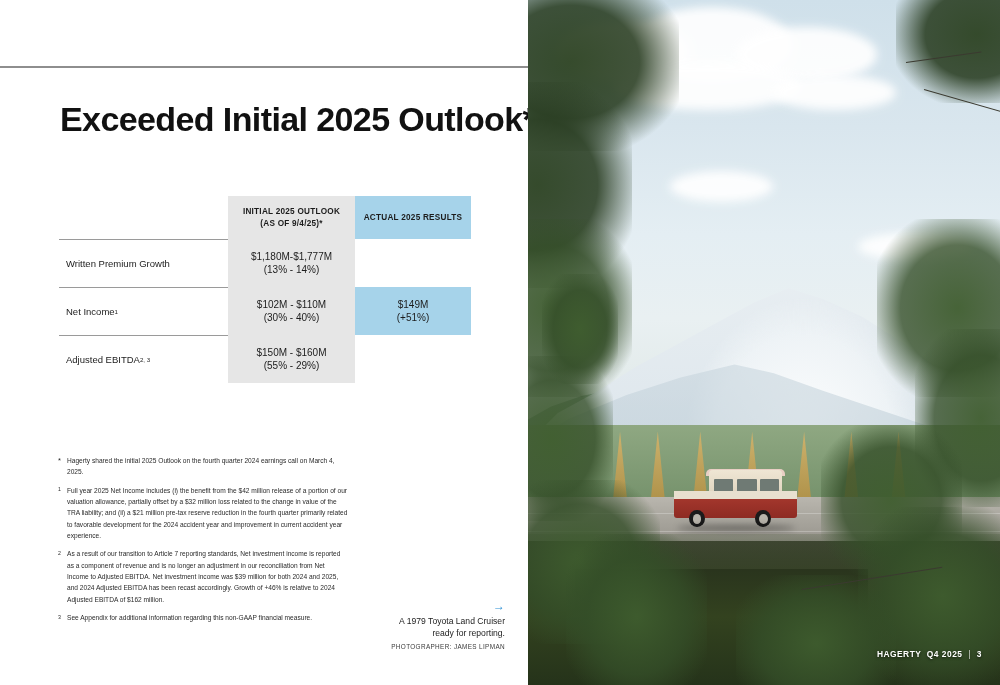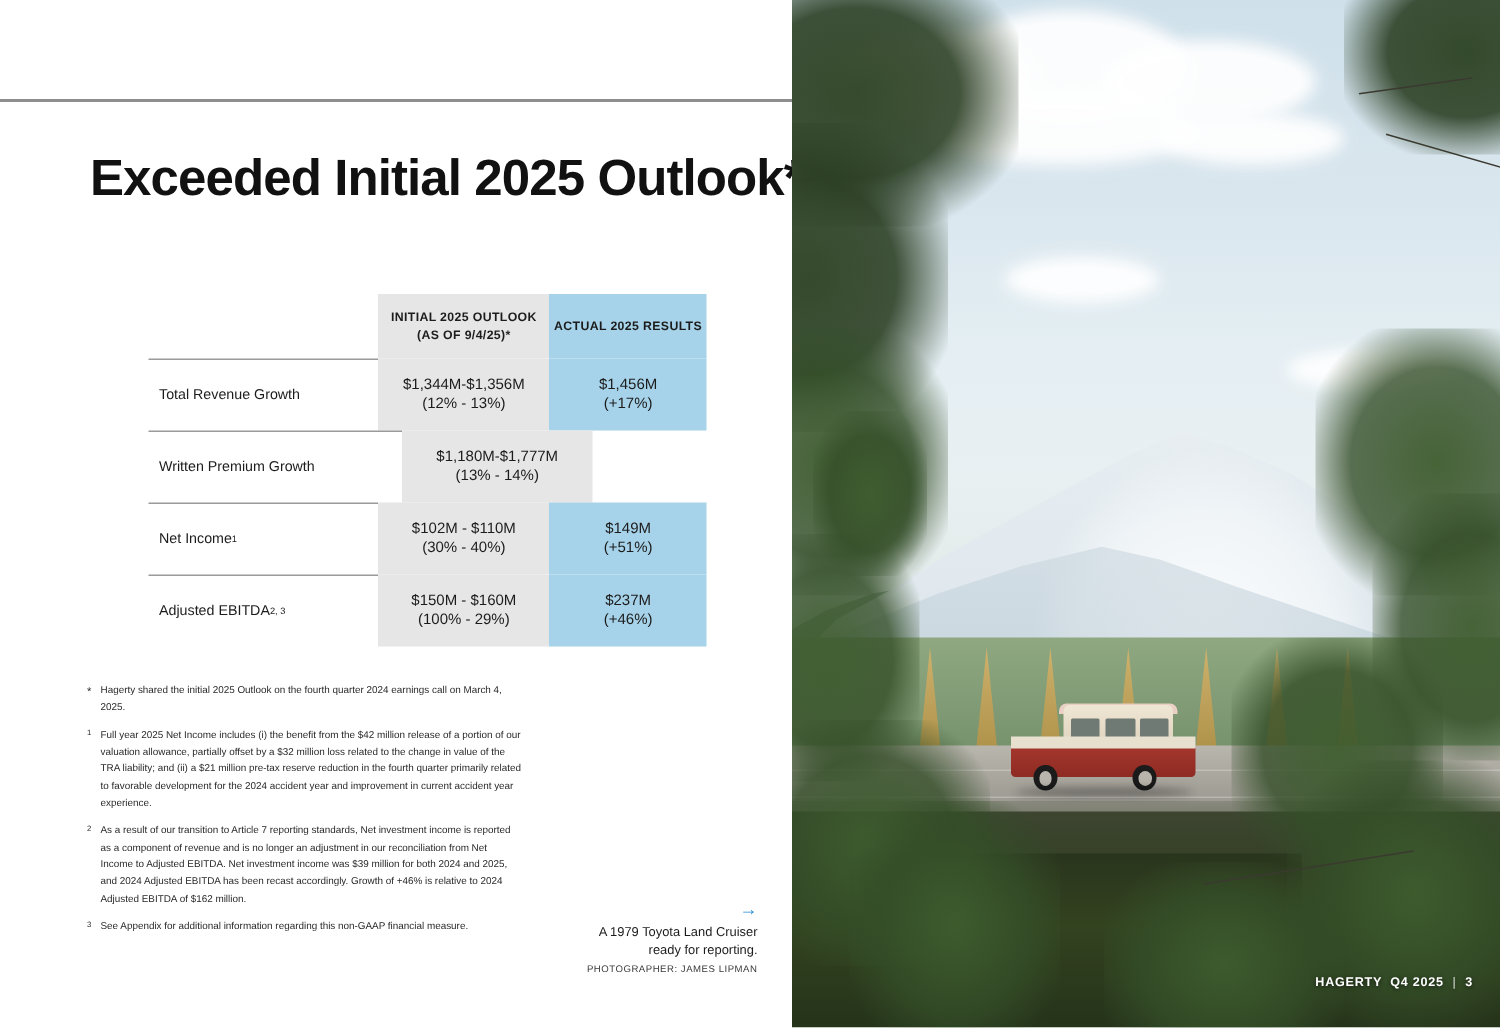--- a/index.html
+++ b/index.html
@@ -19,21 +19,21 @@
     background:#8e8e8e;
   }
   .title {
     position:absolute; left:60px; top:100px;
     font-size:34px; font-weight:bold; letter-spacing:-0.6px;
     color:#111; white-space:nowrap;
   }
 
   
   .table { position:absolute; left:59px; top:196px; width:412px; }
-  .trow { display:flex; position:relative;margin-left:40px; }
+  .trow { display:flex; position:relative; }
   .c-label {
     width:169px; display:flex; align-items:center;
     padding-left:7px; font-size:9.5px; color:#1c1c1c;
     border-top:1.4px solid #9a9a9a;
   }
   .c-label.head { border-top:none; }
   .c-mid {
     width:127px; background:#e6e6e6;
     display:flex; flex-direction:column; align-items:center; justify-content:center;
     font-size:10px; color:#1c1c1c; line-height:1.35; text-align:center;
@@ -188,34 +188,20 @@
 
       <div class="trow head-row">
         <div class="c-label head"></div>
         <div class="c-mid">
           <span>INITIAL 2025 OUTLOOK</span>
           <span>(AS OF 9/4/25)*</span>
         </div>
         <div class="c-act">ACTUAL 2025 RESULTS</div>
       </div>
 
-      <div class="trow body">
-        <div class="c-label">
-          <span>Total Revenue Growth</span>
-            <sup></sup>
-        </div>
-        <div class="c-mid">
-          <span>$1,344M-$1,356M</span>
-          <span>(12% - 13%)</span>
-        </div>
-        <div class="c-act">
-          <span>$1,456M</span>
-          <span>(+17%)</span>
-        </div>
-      </div>
 
       <div class="trow body">
         <div class="c-label">
           <span>Written Premium Growth</span>
             <sup></sup>
         </div>
         <div class="c-mid">
           <span>$1,180M-$1,777M</span>
           <span>(13% - 14%)</span>
         </div>
@@ -236,25 +222,21 @@
         </div>
       </div>
 
       <div class="trow body">
         <div class="c-label">
           <span>Adjusted EBITDA</span>
             <sup>2, 3</sup>
         </div>
         <div class="c-mid">
           <span>$150M - $160M</span>
-          <span>(100% - 29%)</span>
-        </div>
-        <div class="c-act">
-          <span>$237M</span>
-          <span>(+46%)</span>
+          <span>(55% - 29%)</span>
         </div>
       </div>
 
     </div>
 
     <div class="notes">
       <div class="note">
         <span class="mk star">*</span>
         <span>Hagerty shared the initial 2025 Outlook on the fourth quarter 2024 earnings call on March 4, 2025.</span>
       </div>

